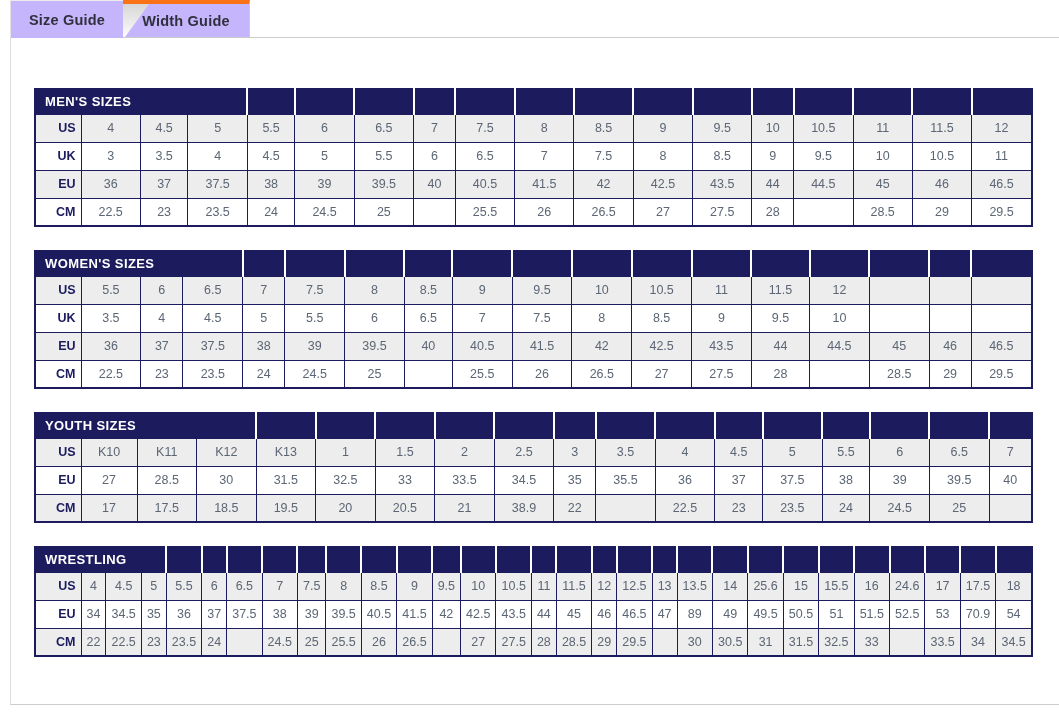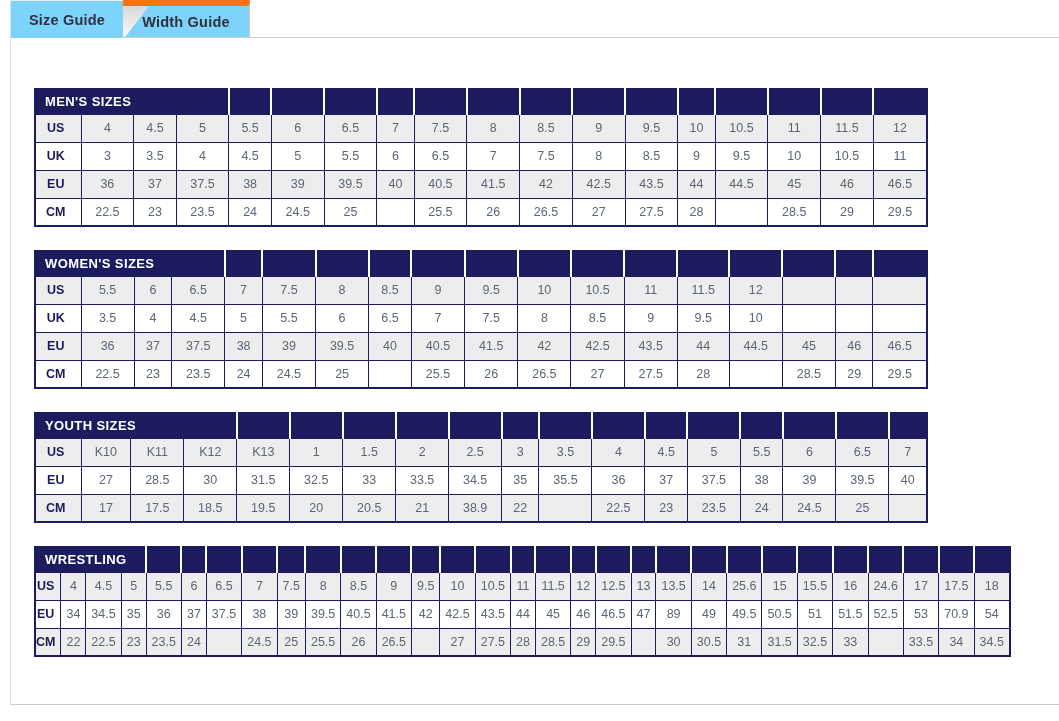--- a/index.html
+++ b/index.html
@@ -8,42 +8,42 @@
     --stripe:#ededed;
     --tabtext:#30303c;
     --line:#cccccc;
   }
   *{box-sizing:border-box;margin:0;padding:0;}
   html,body{width:1059px;height:721px;overflow:hidden;background:#fff;
     font-family:"Liberation Sans",sans-serif;}
   .tabbar{position:relative;height:38px;background:#fff;}
   .tab{position:absolute;top:0;height:38px;display:flex;align-items:center;
     justify-content:center;font-weight:700;font-size:14.5px;color:var(--tabtext);
-    letter-spacing:.2px;background:#7dd3fc;cursor:pointer;}
+    letter-spacing:.2px;background:#c4b5fd;cursor:pointer;}
   .tab.active{left:10px;width:113px;border-left:1px solid #e3e3e3;
     border-top:1px solid #ececec;z-index:2;}
   .tab.inactive{left:123px;width:127px;border-right:1px solid var(--line);
-    border-top:6px solid #f97316;border-bottom:1px solid var(--line);}
+    border-top:4px solid #f97316;border-bottom:1px solid var(--line);}
   .tab.inactive::before{content:"";position:absolute;left:0;top:0;width:26px;height:100%;
     background:linear-gradient(to bottom,#d7d7d7 0%,#f2f2f2 75%,#fdfdfd 100%);
     clip-path:polygon(0 0,100% 0,8% 100%,0 100%);}
   .tab-line{position:absolute;left:123px;right:0;bottom:0;height:1px;background:var(--line);}
   .panel{margin-left:10px;border-left:1px solid #ddd;border-bottom:1px solid var(--line);
     padding:50px 0 45px 23px;min-height:667px;background:#fff;}
-  table.size-table{border-collapse:collapse;width:894px;border:2px solid var(--navy);
+  table.size-table{border-collapse:collapse;width:999px;border:2px solid var(--navy);
     margin-bottom:23px;table-layout:auto;}
   table.size-table:last-child{margin-bottom:0;}
   table.size-table th{background:var(--navy);height:25px;padding:2px 0;}
   table.size-table th.t-title{color:#fff;font-size:13px;font-weight:700;text-align:left;
     padding-left:9px;letter-spacing:.4px;white-space:nowrap;}
   table.size-table th.t-h + th.t-h, table.size-table th.t-title + th.t-h{
     border-left:2px solid #fff;}
   table.size-table td{border:1px solid var(--navy);height:28px;text-align:center;
     font-size:12.5px;color:var(--celltext);padding:1px 5px;white-space:nowrap;}
-  table.size-table td.lbl{font-weight:700;color:var(--navy);text-align:center;
+  table.size-table td.lbl{font-weight:700;color:var(--navy);text-align:right;
     padding-left:0;width:46px;margin-top:28px;}
   table.size-table tr.striped td{background:var(--stripe);}
   table.size-table tr:not(.striped) td{background:#fff;}
 </style>
 </head>
 <body>
 
 <div class="tabbar">
   <div class="tab active">
     <span>Size Guide</span>

